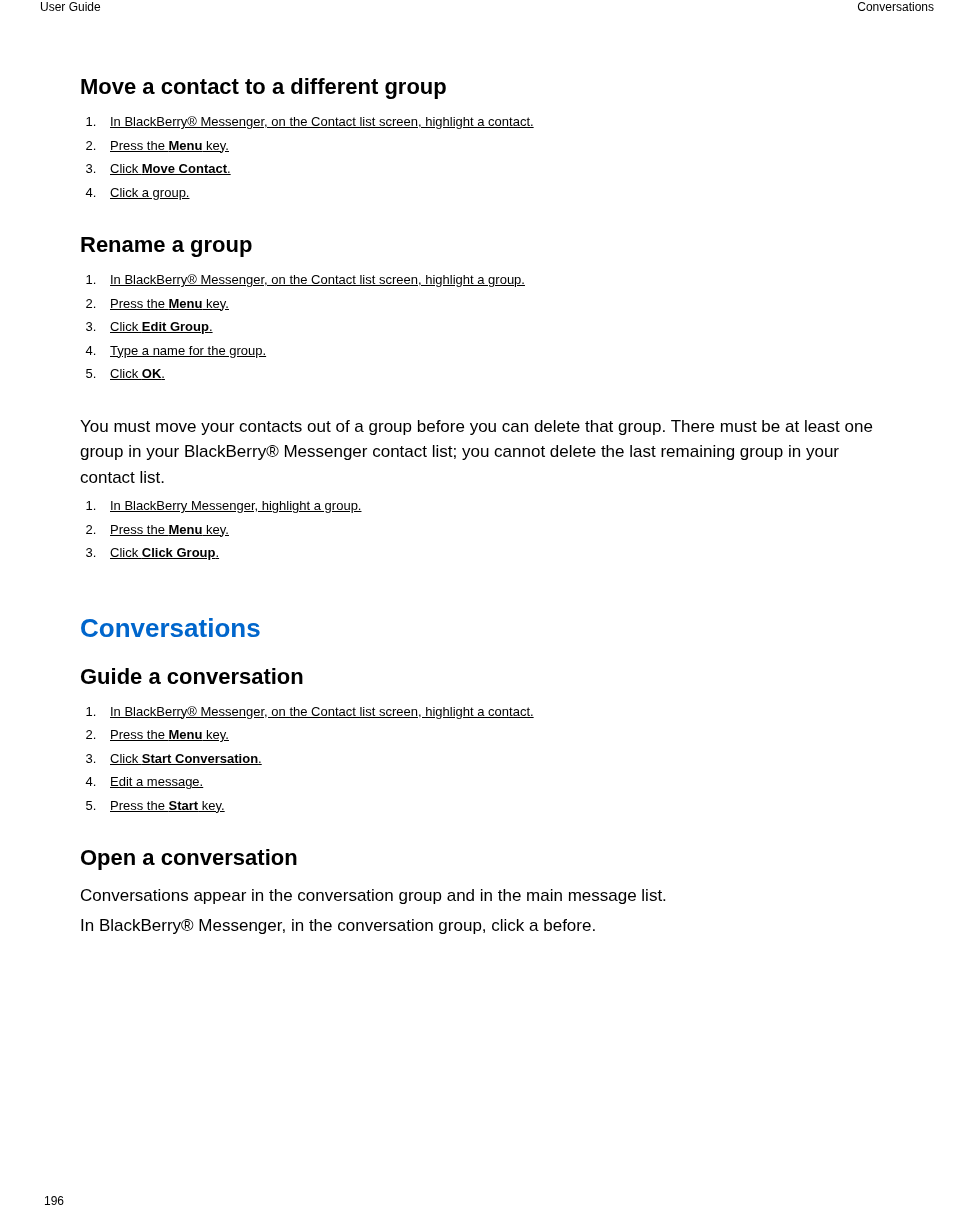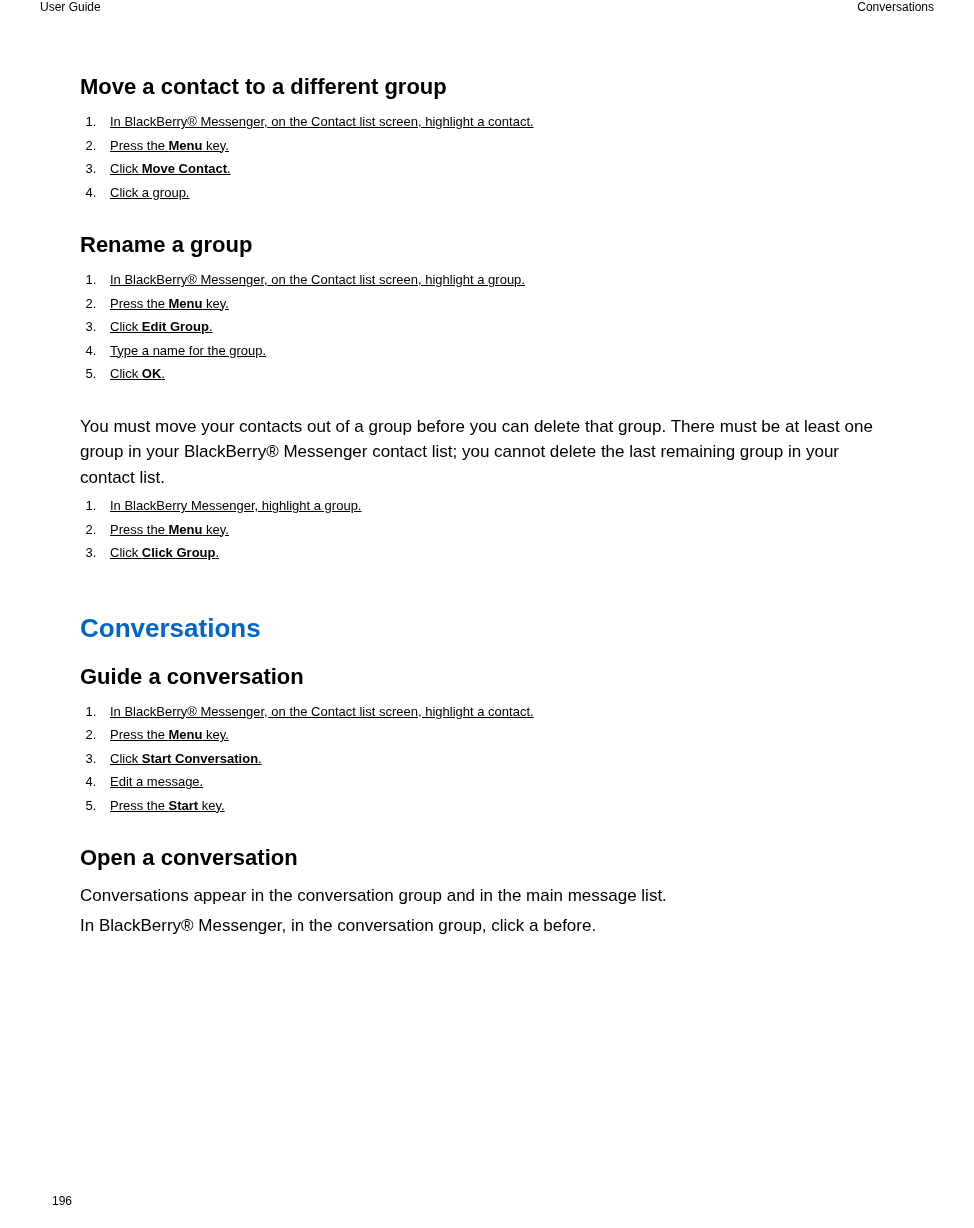--- a/index.html
+++ b/index.html
@@ -75,21 +75,21 @@
       margin-bottom: 4px;
     }
 
     .bold {
       font-weight: bold;
     }
 
     .page-footer {
       position: absolute;
       bottom: 20px;
-      left: 52px;
+      left: 44px;
       font-size: 12px;
       color: #000;
     }
   </style>
 </head>
 <body>
 
 <div class="page-header">
   <span>User Guide</span>
   <span>Conversations</span>

